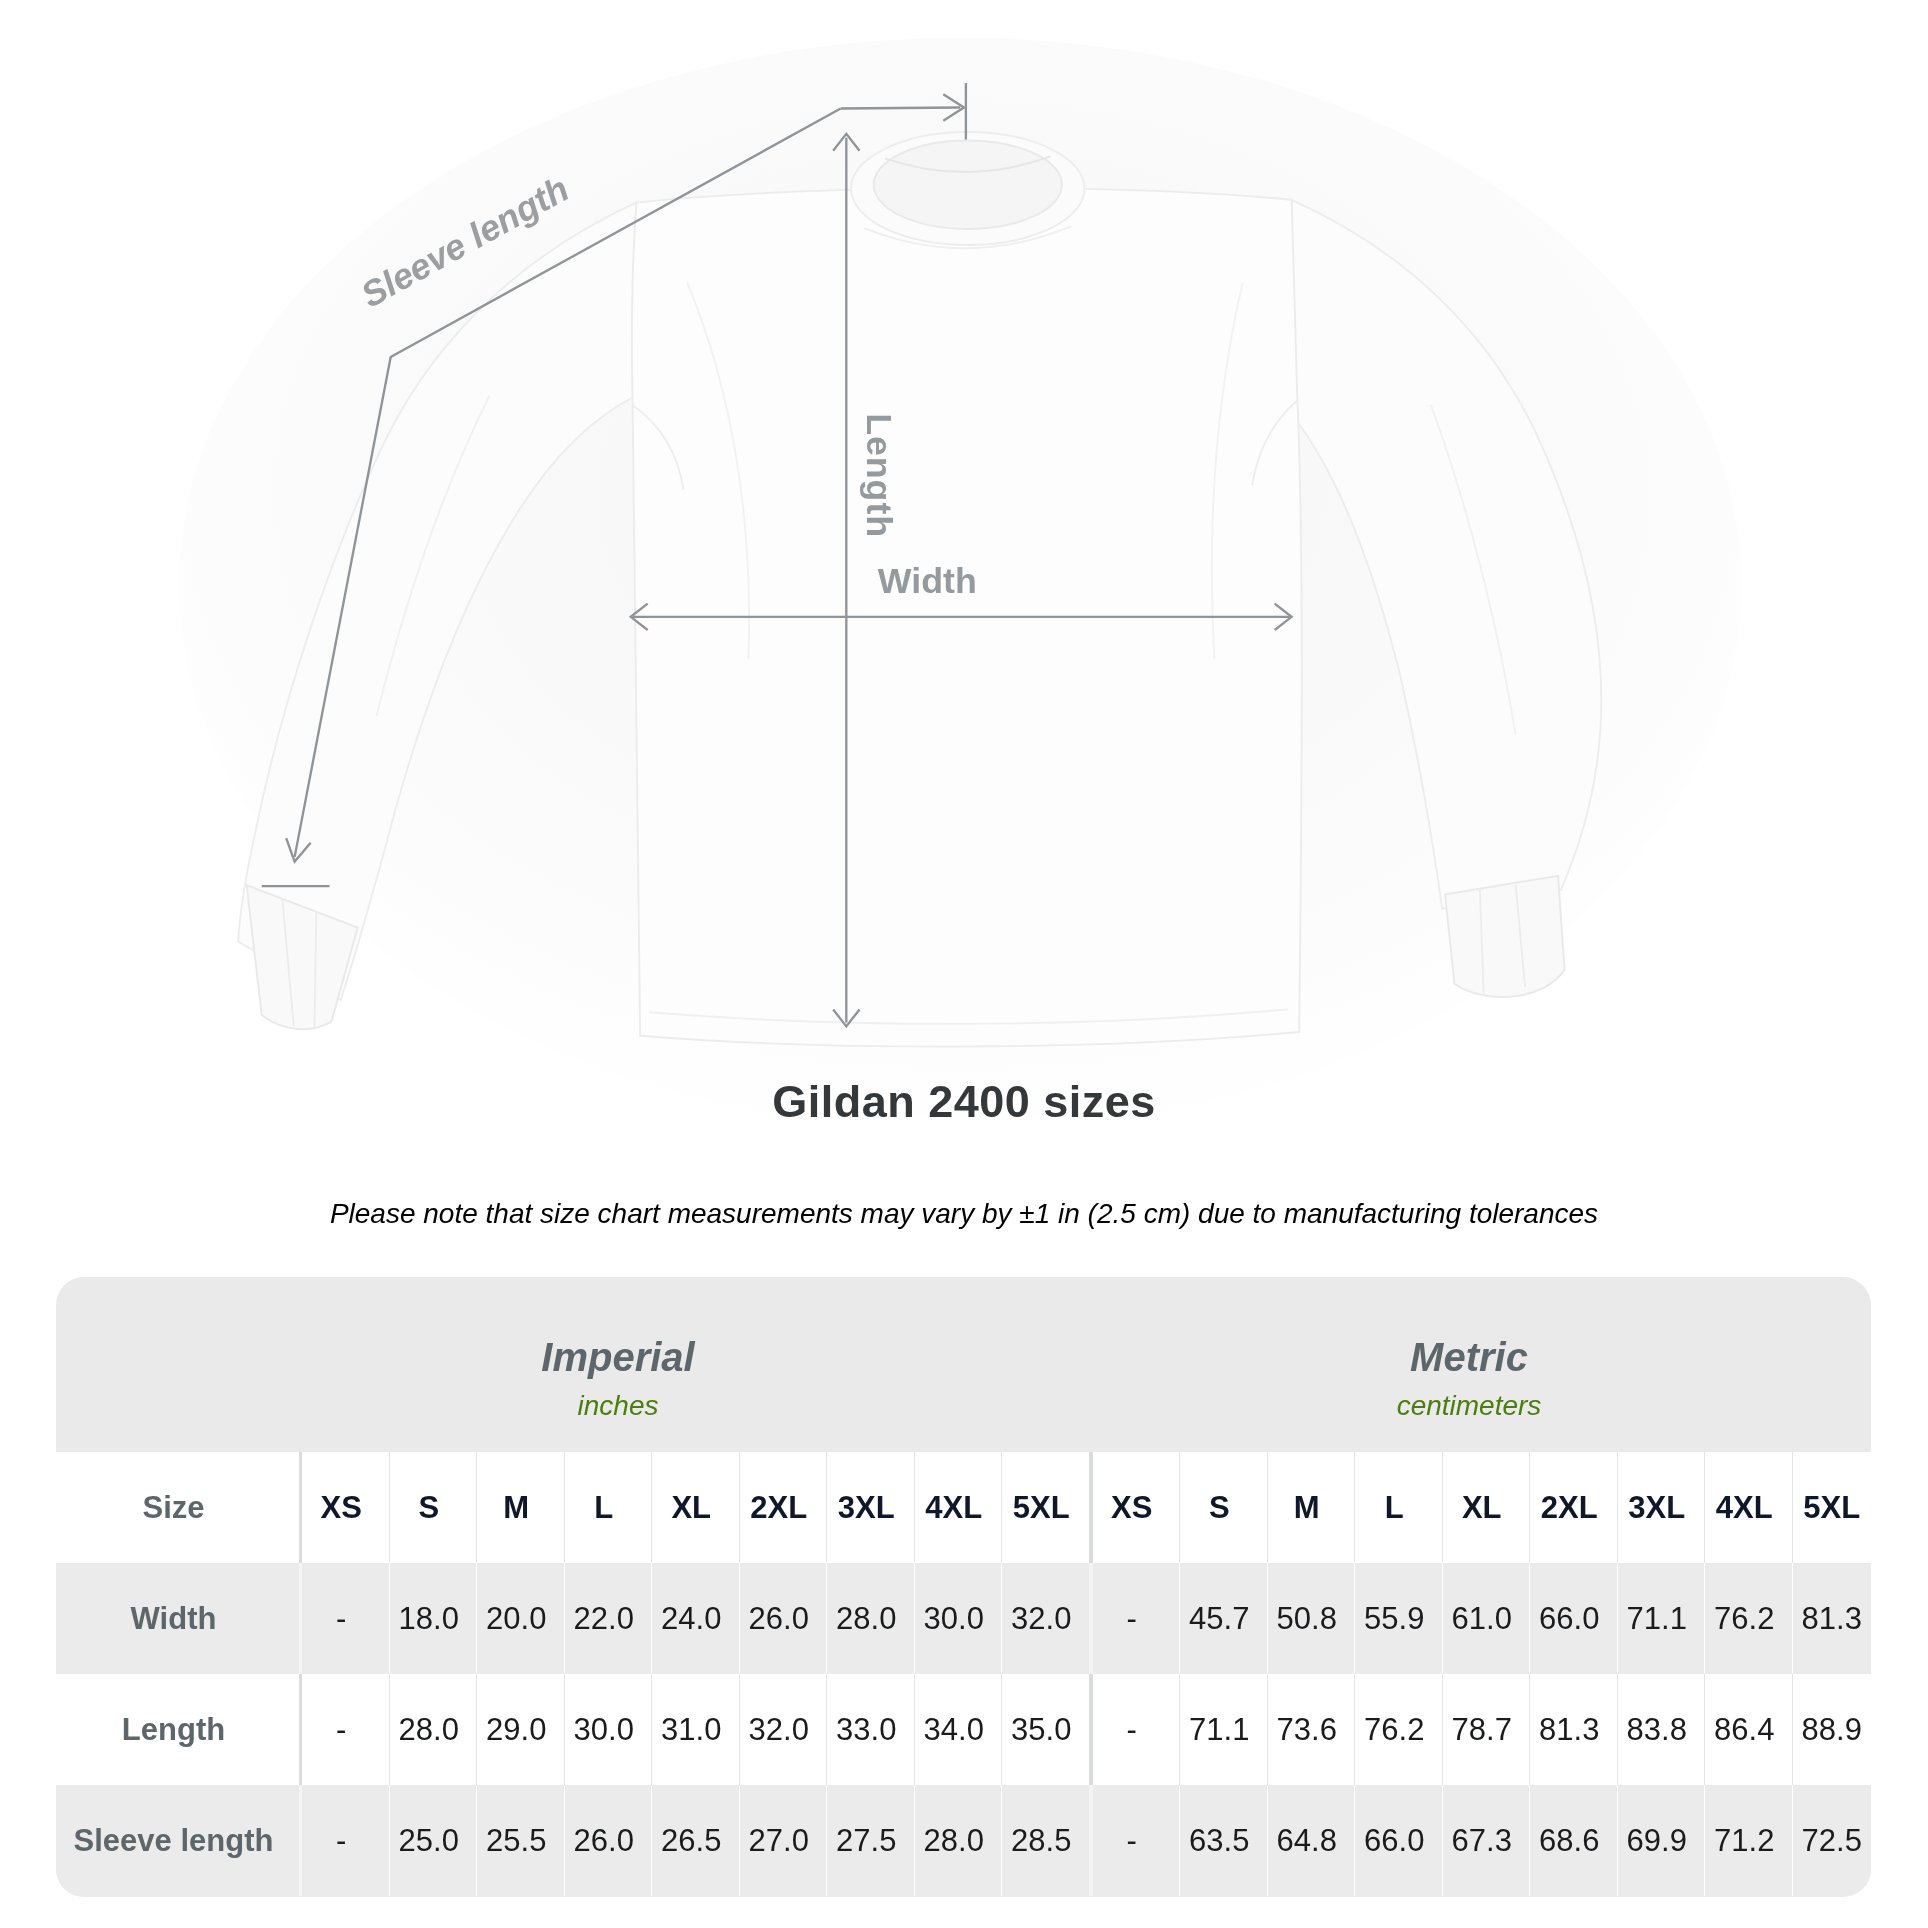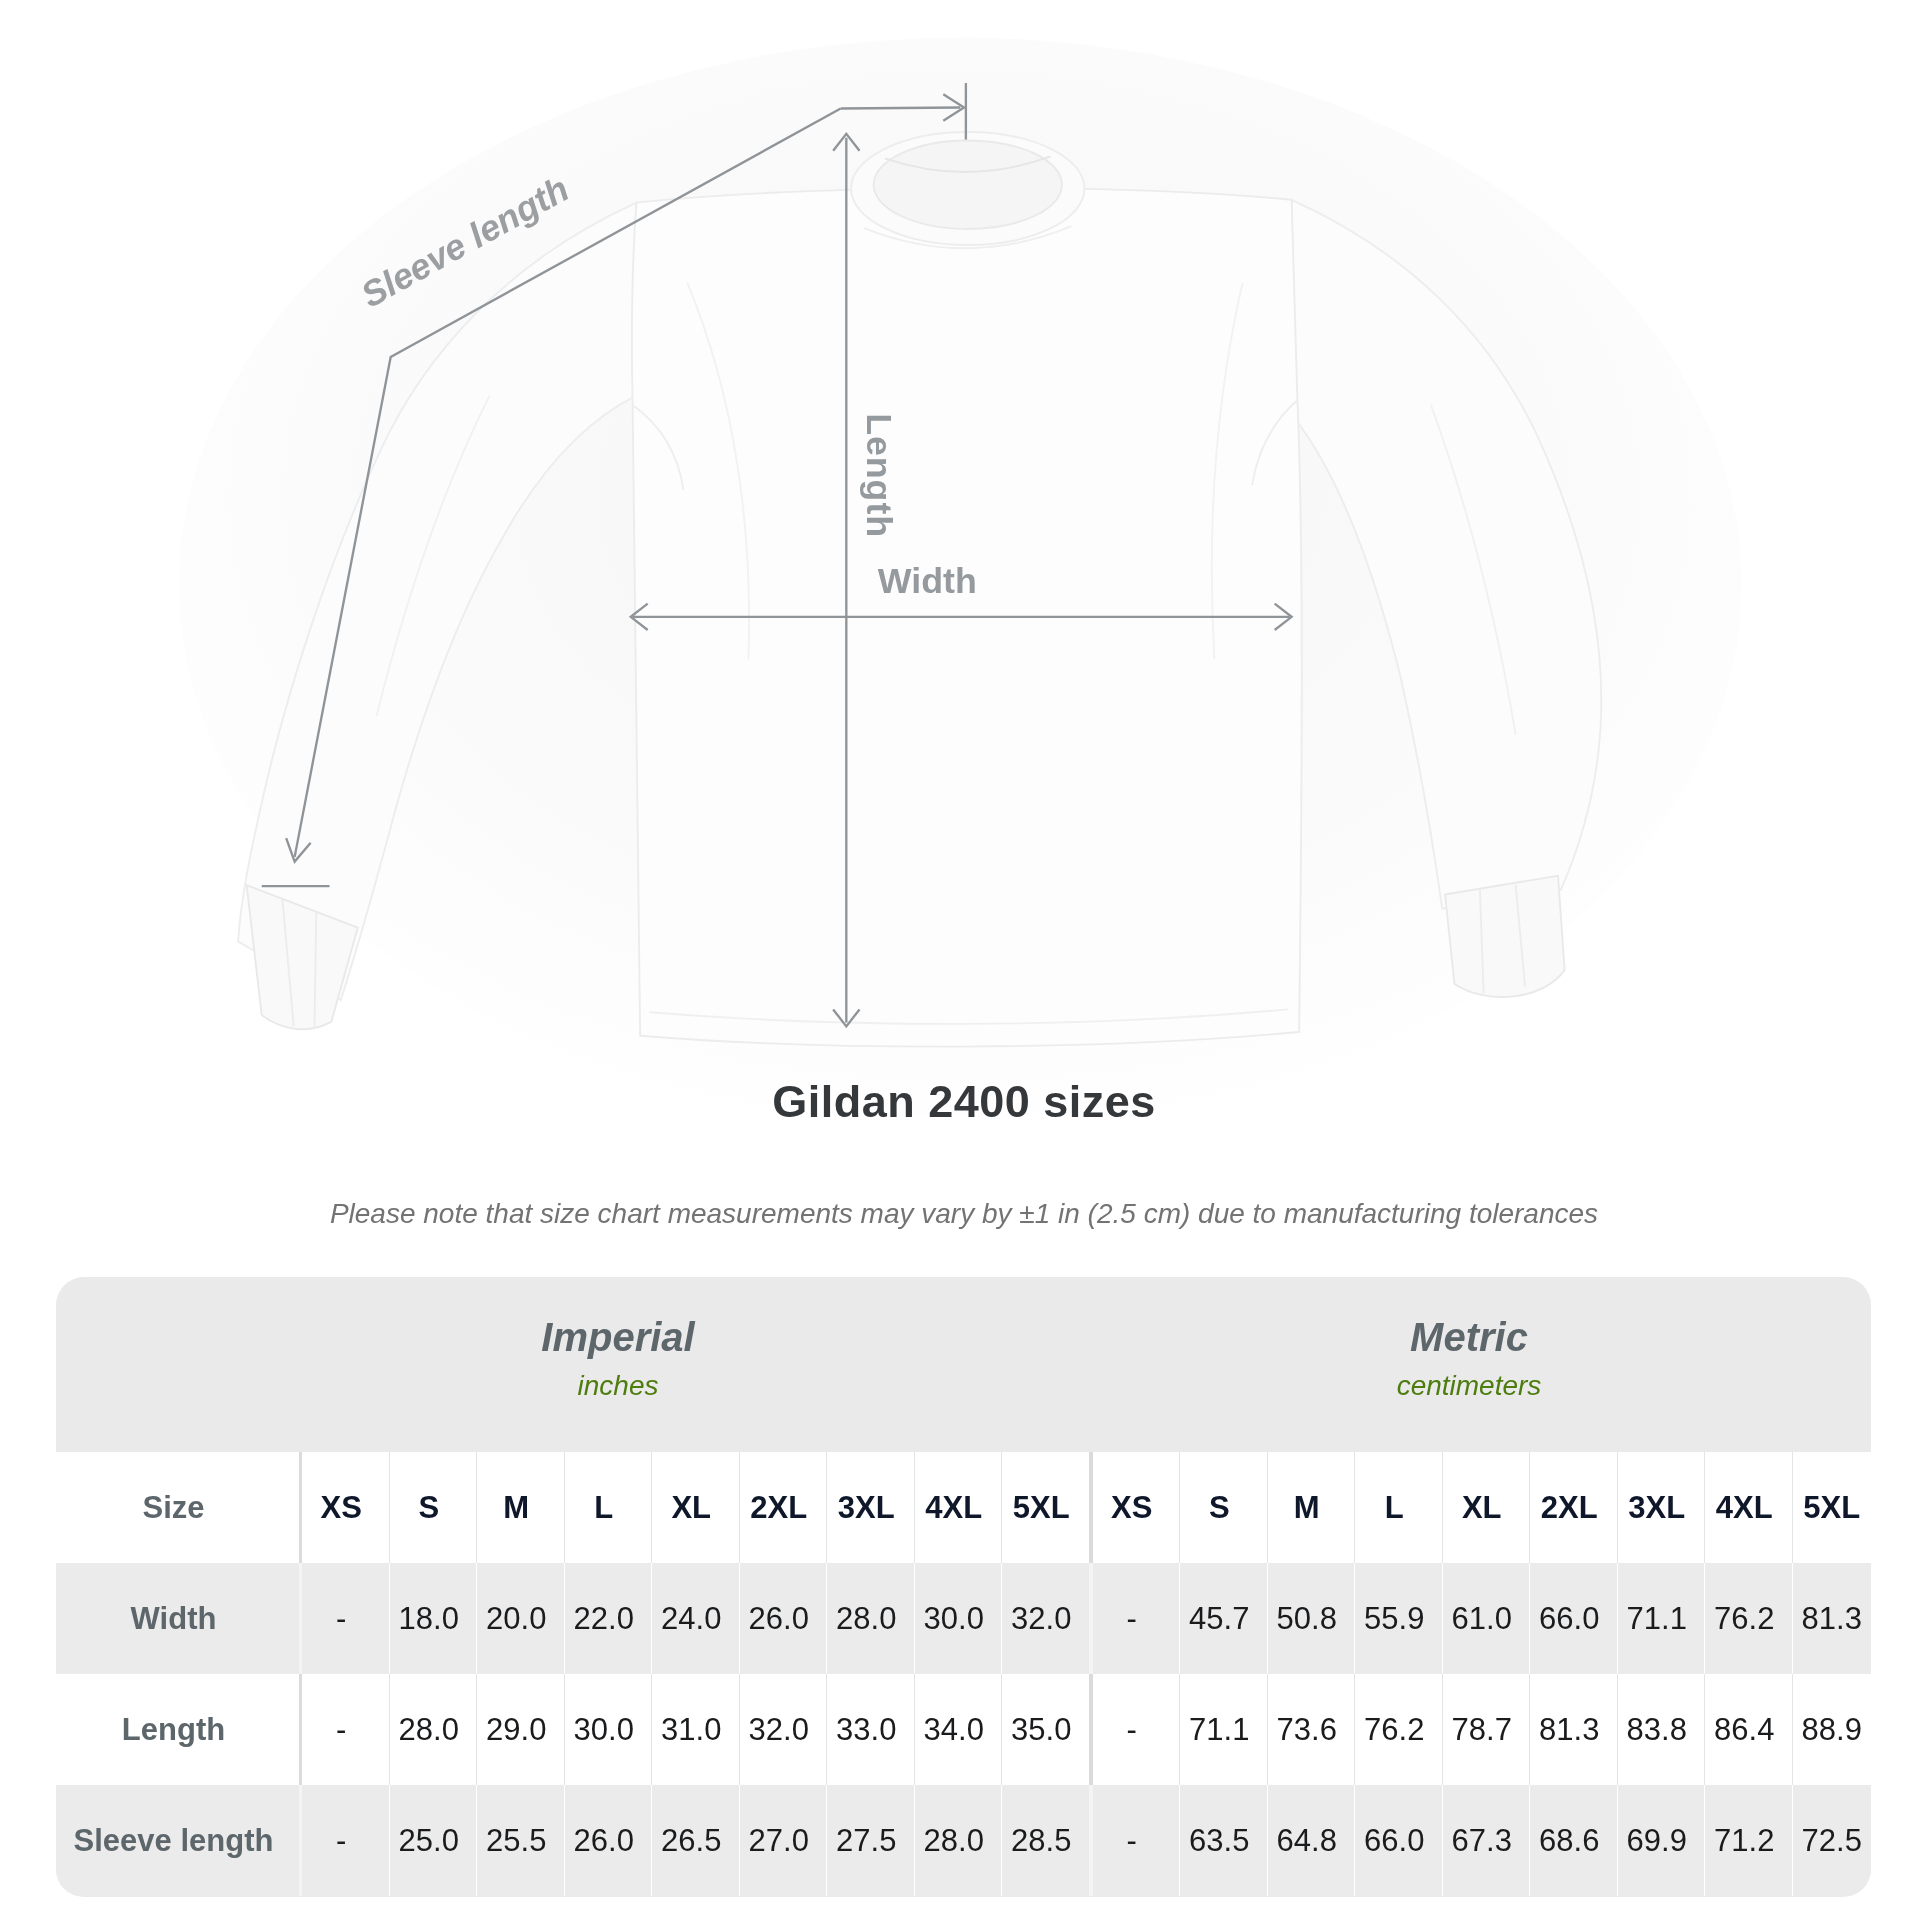--- a/index.html
+++ b/index.html
@@ -9,27 +9,27 @@
   
   .shirt-fig{position:absolute;left:0;top:0;width:1928px;height:1116px;margin:0;}
   .shirt-fig svg{display:block;}
   .measure-label{font-weight:bold;fill:#949a9e;}
   .measure-label--italic{font-style:italic;fill:#9b9fa2;}
 
   
   .chart-title{position:absolute;left:0;top:1076px;width:1928px;text-align:center;margin:0;
                font-size:45px;font-weight:bold;color:#35383b;letter-spacing:0.5px;}
   .chart-subtitle{position:absolute;left:0;top:1198px;width:1928px;text-align:center;margin:0;
-                  font-size:28px;font-style:italic;color:#737373;}
+                  font-size:28px;font-style:italic;color:#000000;}
 
   
   .sizechart{position:absolute;left:56px;top:1277px;width:1815px;height:620px;
              background:#eaeaea;border-radius:28px;overflow:hidden;}
   .band{display:flex;height:175px;}
-  .band-half{flex:1;text-align:center;box-sizing:border-box;padding-top:40px;}
+  .band-half{flex:1;text-align:center;box-sizing:border-box;padding-top:60px;}
   .band-half--imperial{padding-left:160px;}
   .band-half--metric{padding-left:47px;}
   .band-title{font-size:40px;font-weight:bold;font-style:italic;color:#5d666b;line-height:1;}
   .band-unit{font-size:28px;font-style:italic;color:#4d7c0f;margin-top:15px;line-height:1;}
 
   .trow{display:flex;height:111px;gap:8px;}
   .trow--header{background:#ffffff;}
   .trow--white{background:#ffffff;}
   .trow--gray{background:#ebebeb;}
   .cell{flex:1;display:flex;align-items:center;justify-content:center;height:100%;

